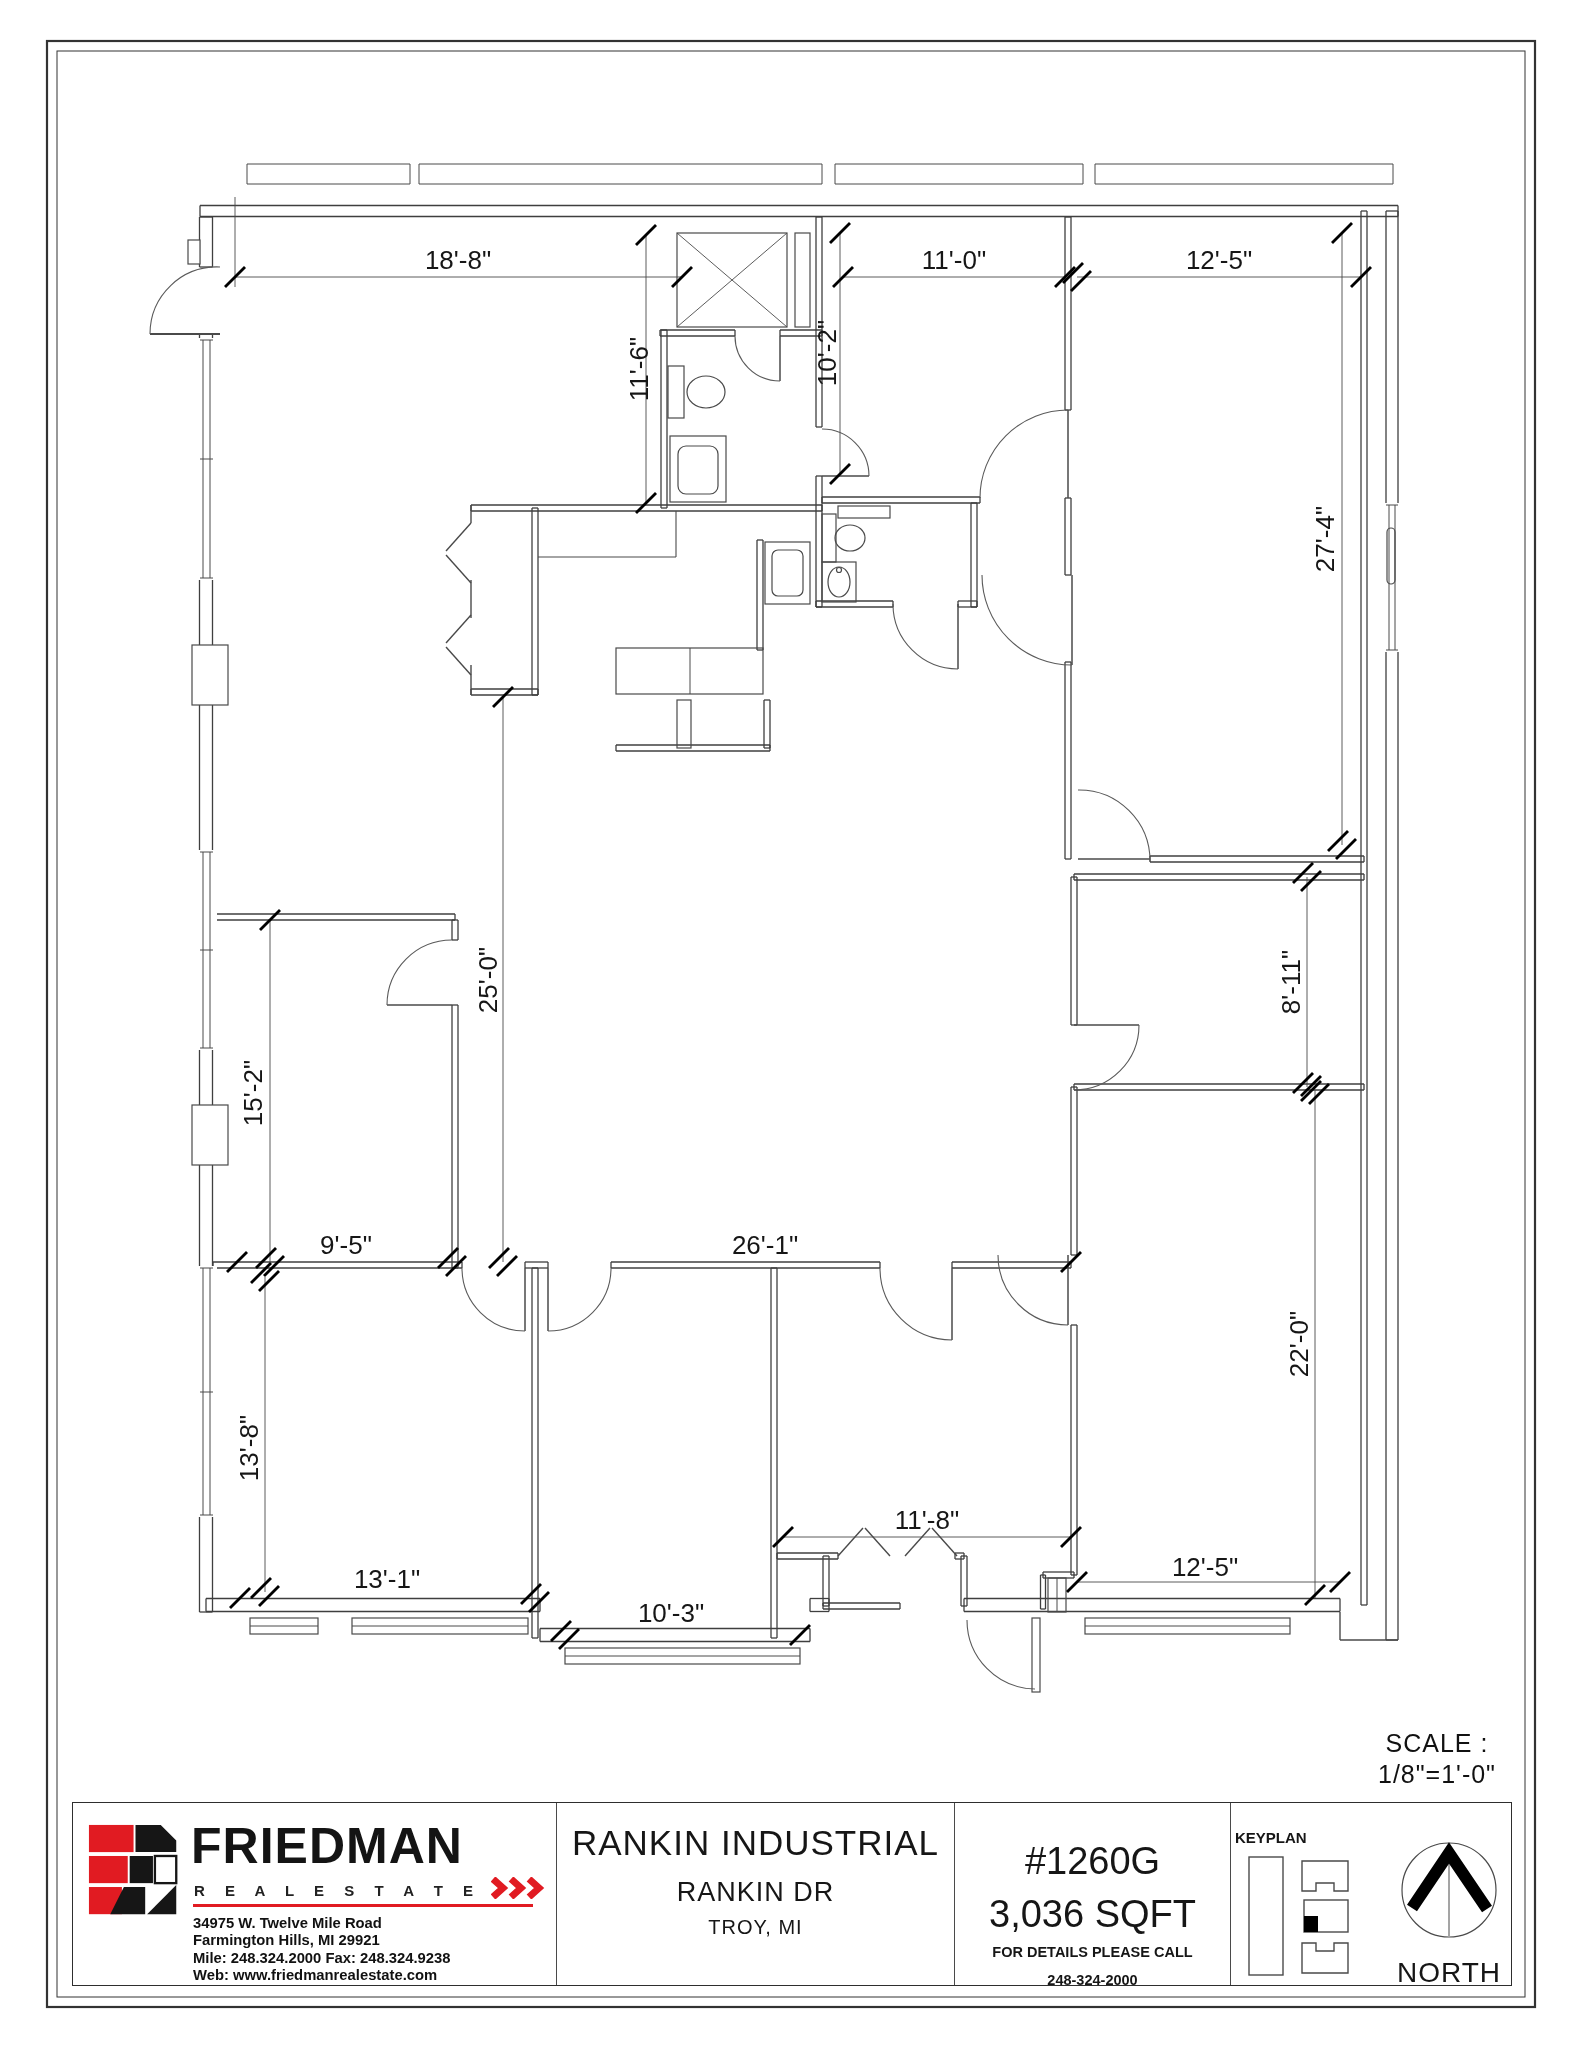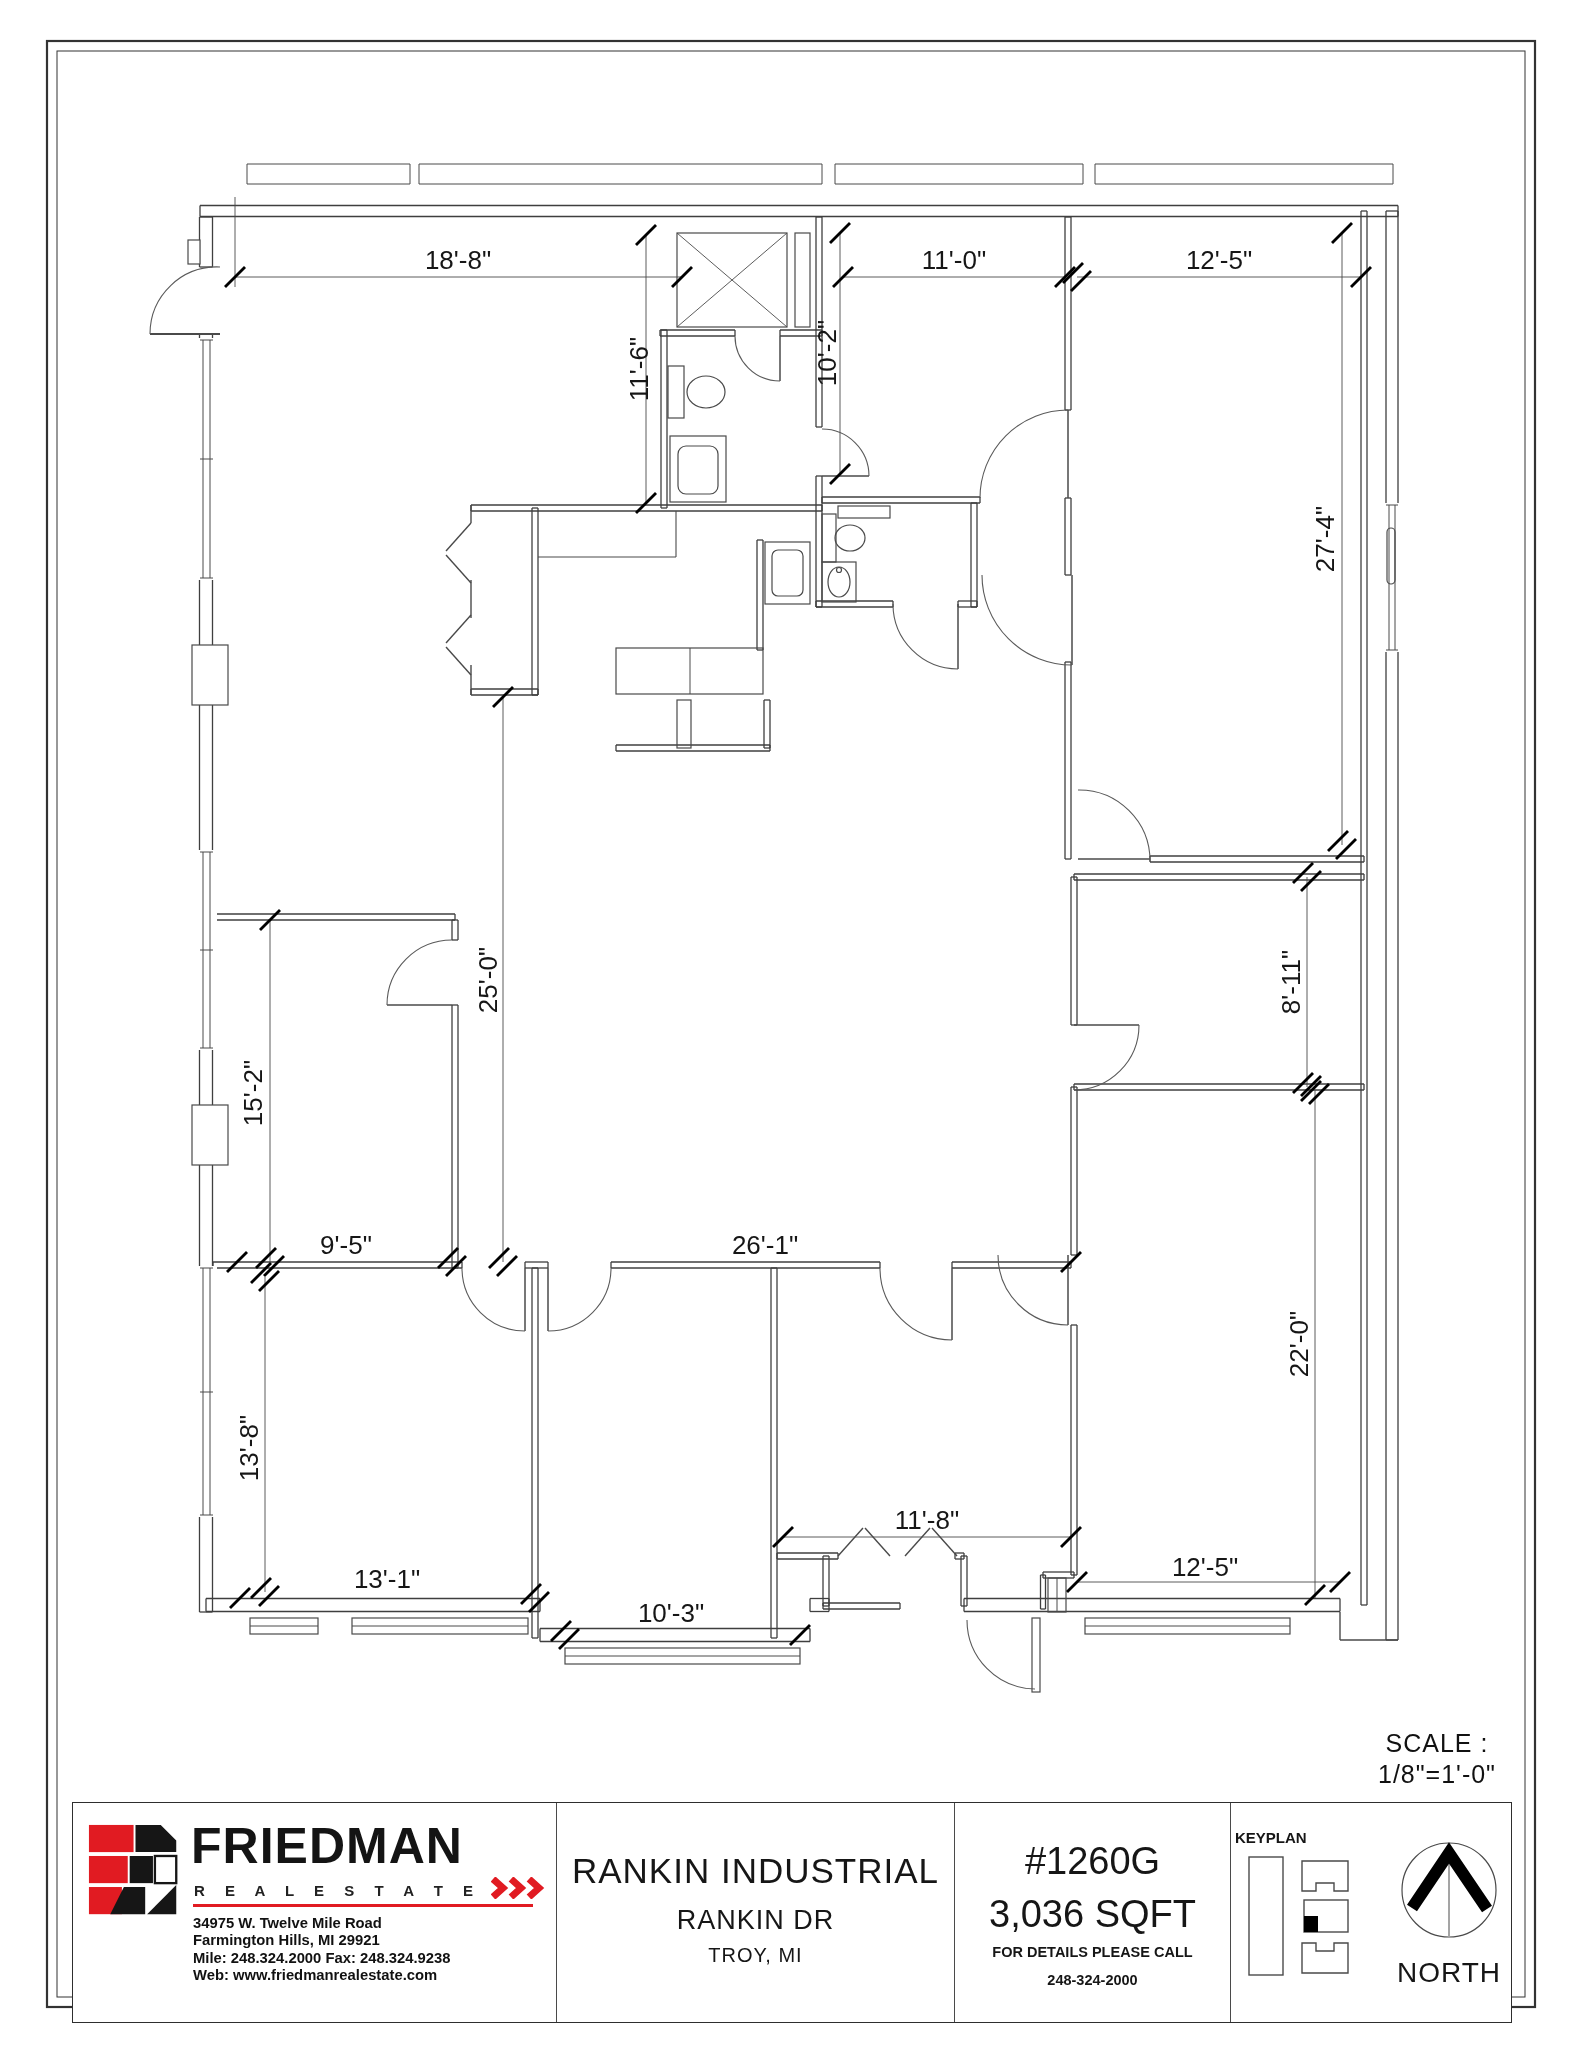--- a/index.html
+++ b/index.html
@@ -2,38 +2,38 @@
 <html style="--accent: #e11b22;"><head>
 <meta charset="utf-8">
 <style>
   html,body{margin:0;padding:0;background:#ffffff;}
   .sheet{position:relative;width:1582px;height:2048px;margin:0 auto;background:#fff;
          font-family:"Liberation Sans",sans-serif;color:#161616;overflow:hidden;}
   #plan{position:absolute;left:0;top:0;}
   .scale-block{position:absolute;left:1352px;top:1728px;width:170px;text-align:center;
                font-size:25px;letter-spacing:1px;color:#111;line-height:31px;}
   
-  .footer{position:absolute;left:72px;top:1802px;width:1440px;height:221px;
+  .footer{position:absolute;left:72px;top:1802px;width:1440px;height:184px;
           border:1.6px solid #2e2e2e;background:#fff;box-sizing:border-box;}
   .cell{position:absolute;top:0;height:100%;box-sizing:border-box;}
   .c1{left:0;width:483px;}
   .c2{left:483px;width:398px;border-left:1.3px solid #4a4a4a;}
   .c3{left:881px;width:276px;border-left:1.3px solid #4a4a4a;}
   .c4{left:1157px;width:283px;border-left:1.3px solid #4a4a4a;}
   .logo-mark{position:absolute;left:14px;top:20px;}
   .brand-name{position:absolute;left:118px;top:14px;font-size:50px;font-weight:800;
               letter-spacing:1px;color:#141414;}
   .brand-tag{position:absolute;left:121px;top:74px;font-size:15px;font-weight:700;
              letter-spacing:8px;color:#222;white-space:nowrap;}
   .brand-tag svg{vertical-align:-3px;margin-left:-2px;}
   .brand-rule{position:absolute;left:120px;top:101px;width:340px;height:3.4px;background:var(--accent,#e11b22);}
   .brand-addr{position:absolute;left:120px;top:112px;font-size:14.8px;font-weight:600;
               line-height:17.4px;color:#111;}
   .c2{display:flex;flex-direction:column;align-items:center;}
-  .prop-title{margin-top:48px;font-size:35px;letter-spacing:1px;}
+  .prop-title{margin-top:20px;font-size:35px;letter-spacing:1px;}
   .prop-street{margin-top:14px;font-size:27px;letter-spacing:1px;}
   .prop-city{margin-top:8px;font-size:20px;letter-spacing:1px;}
   .c3{display:flex;flex-direction:column;align-items:center;text-align:center;}
   .unit-no{margin-top:37px;font-size:38px;}
   .unit-area{margin-top:10px;font-size:38px;}
   .unit-call1{margin-top:8px;font-size:14.5px;font-weight:600;}
   .unit-call2{margin-top:12px;font-size:14.5px;font-weight:600;}
 </style>
 </head>
 <body>

